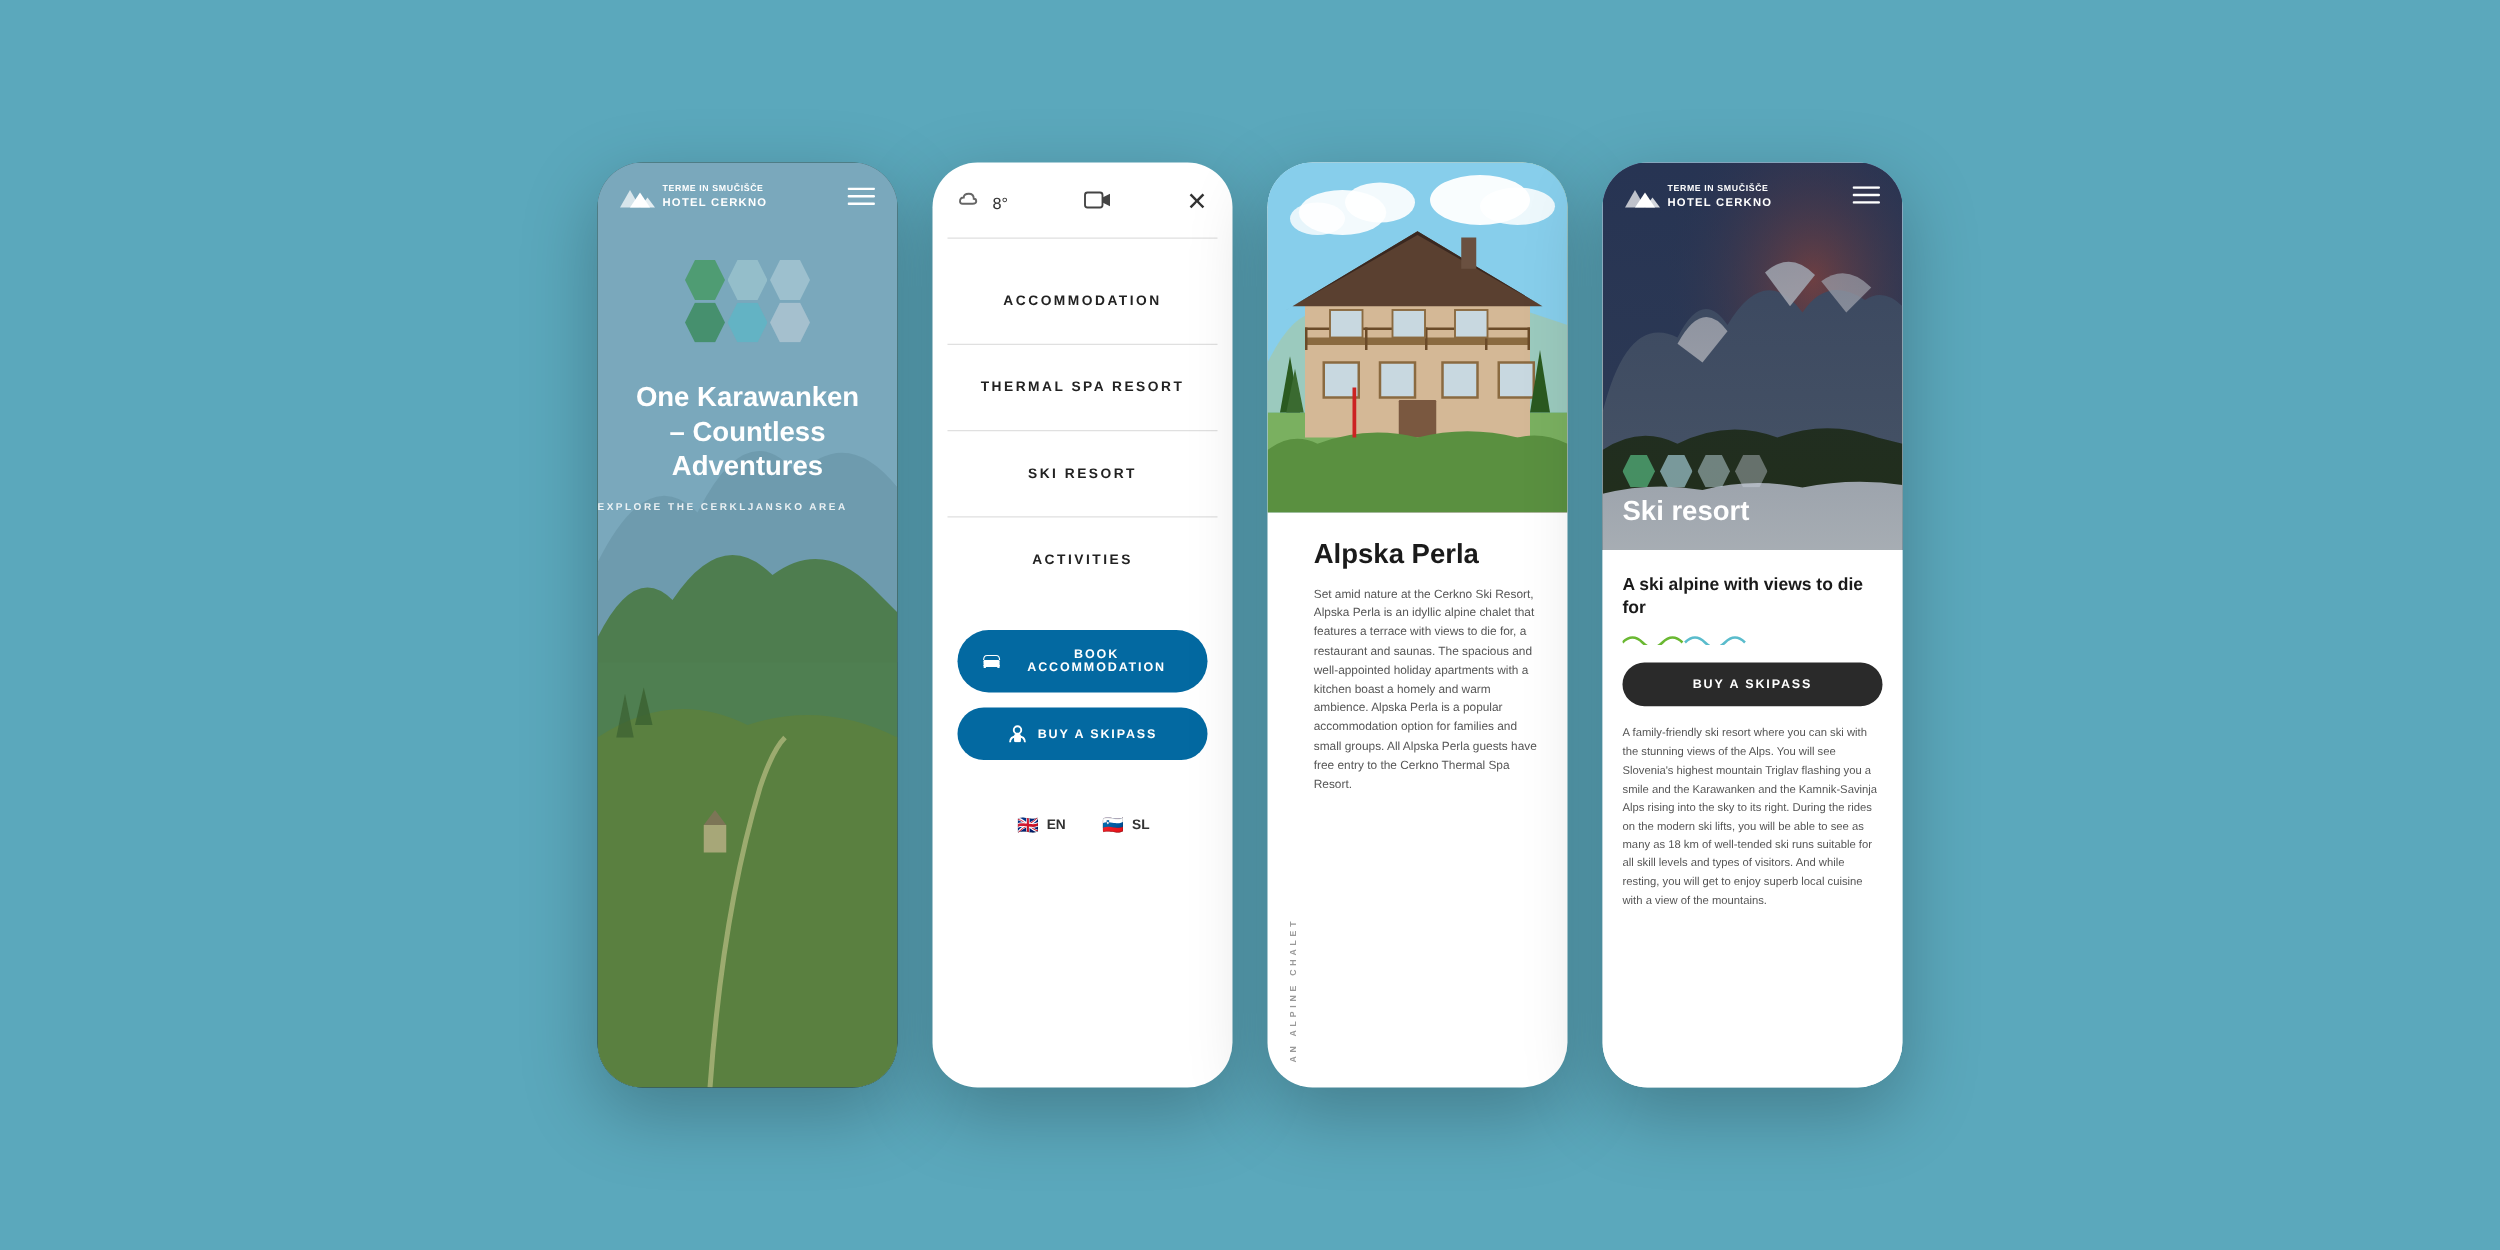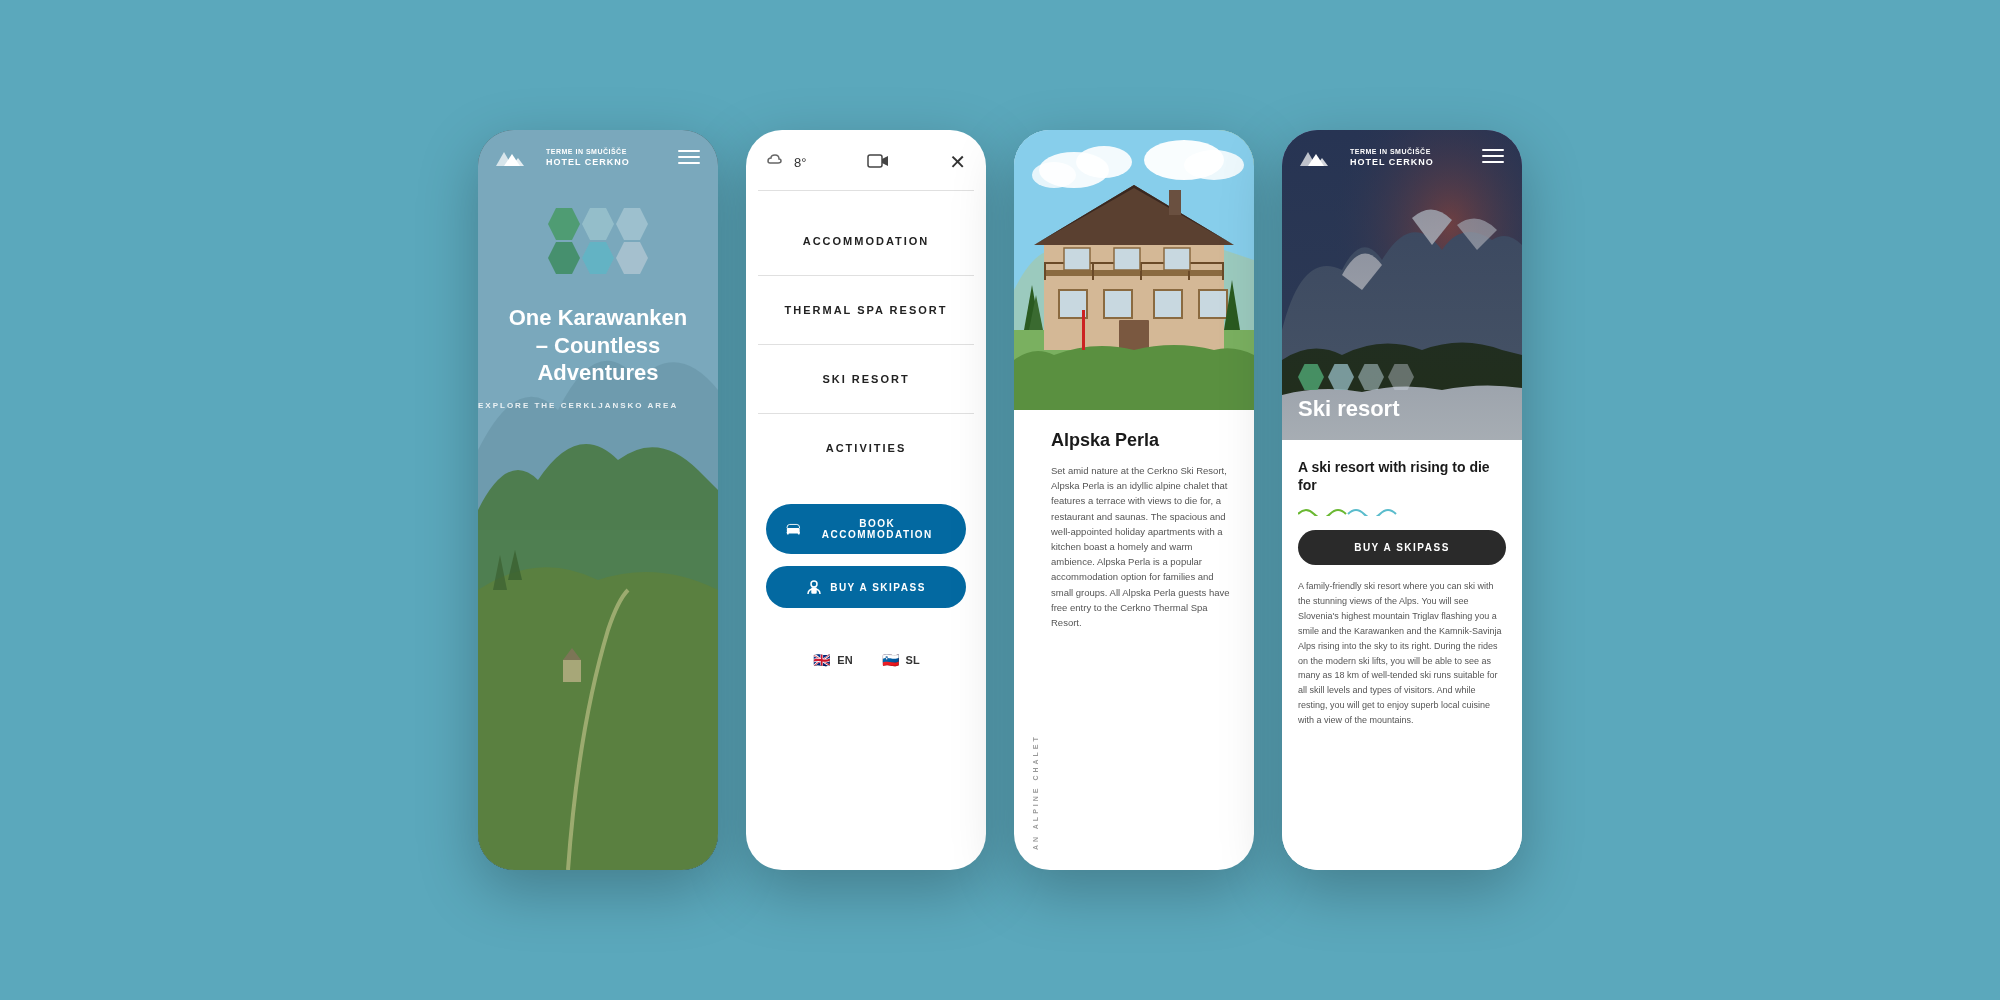--- a/index.html
+++ b/index.html
@@ -63,21 +63,21 @@
     }
     .phone1-header {
       display: flex;
       align-items: center;
       justify-content: space-between;
       padding: 18px 18px 10px;
     }
     .logo-area {
       display: flex;
       align-items: center;
-      gap: 22px;
+      gap: 6px;
     }
     .logo-mountains {
       width: 28px;
       height: 20px;
     }
     .logo-text {
       color: #fff;
       font-size: 7px;
       font-weight: 600;
       line-height: 1.2;
@@ -256,21 +256,21 @@
       font-weight: 600;
       white-space: nowrap;
       align-self: stretch;
       display: flex;
       align-items: center;
     }
     .card-body {
       flex: 1;
     }
     .card-title {
-      font-size: 18px;
+      font-size: 22px;
       font-weight: 700;
       color: #1a1a1a;
       margin-bottom: 12px;
     }
     .card-text {
       font-size: 9.5px;
       color: #555;
       line-height: 1.6;
     }
 
@@ -590,21 +590,21 @@
 
       <div class="phone4-geo-shapes">
         <div class="hex-shape" style="background:#4a9a6a;opacity:0.9;width:26px;height:26px;"></div>
         <div class="hex-shape" style="background:#a0c8d0;opacity:0.7;width:26px;height:26px;"></div>
         <div class="hex-shape" style="background:#c0d8e0;opacity:0.5;width:26px;height:26px;"></div>
         <div class="hex-shape" style="background:#d0d8e0;opacity:0.4;width:26px;height:26px;"></div>
       </div>
       <div class="phone4-title">Ski resort</div>
     </div>
     <div class="phone4-body">
-      <div class="phone4-subtitle">A ski resort with rising to die for</div>
+      <div class="phone4-subtitle">A ski alpine with views to die for</div>
 
       <div class="wave-divider">
         <svg width="130" height="12" viewBox="0 0 130 12">
           <path d="M0,10 Q8,2 16,10 Q24,18 32,10 Q40,2 48,10" stroke="#6ab832" stroke-width="2" fill="none"></path>
           <path d="M50,10 Q58,2 66,10 Q74,18 82,10 Q90,2 98,10" stroke="#5abccc" stroke-width="2" fill="none"></path>
         </svg>
       </div>
       <button class="btn-dark-full">
         <span>BUY A SKIPASS</span>
       </button>

